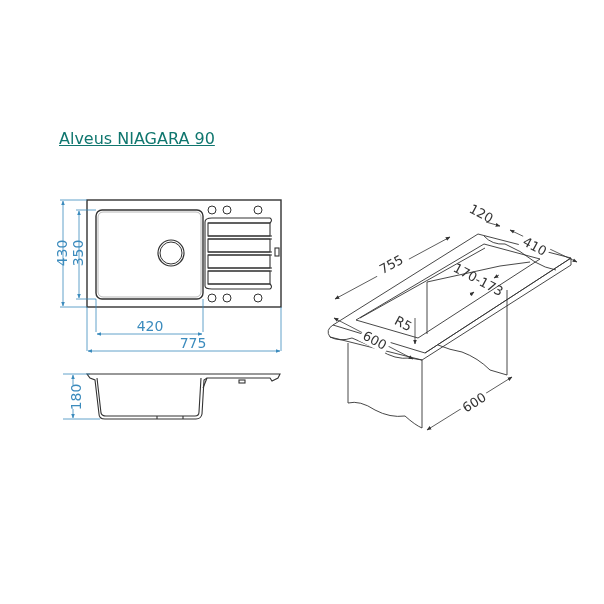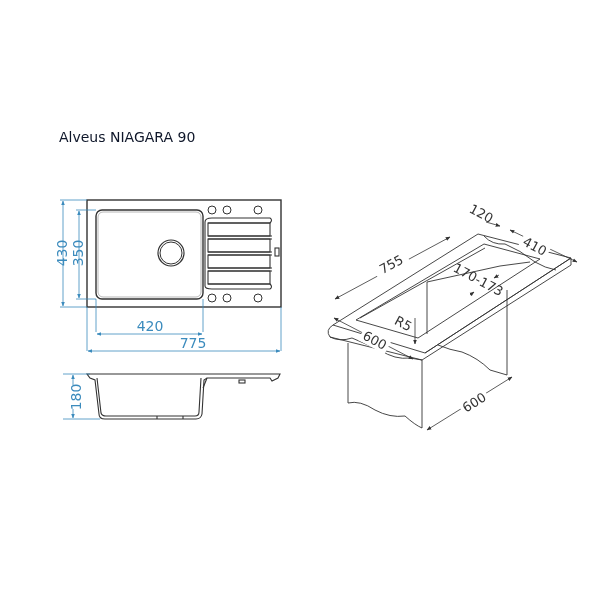--- a/index.html
+++ b/index.html
@@ -1,17 +1,17 @@
 <!DOCTYPE html>
 <html><head>
 <meta charset="utf-8">
 <style>
   html, body { margin: 0; padding: 0; background: #ffffff; }
   body { width: 604px; height: 604px; position: relative; overflow: hidden; font-family: "DejaVu Sans", sans-serif; }
-  .title { position: absolute; left: 59px; top: 129px; font-size: 14px; color: #0f172a; letter-spacing: 0px; }
+  .title { position: absolute; left: 59px; top: 129px; font-size: 16px; color: #0f766e; letter-spacing: 0px; text-decoration: underline; }
   svg { position: absolute; left: 0; top: 0; }
   .dim { fill: #3b8bbd; font-family: "DejaVu Sans", sans-serif; font-size: 14px; }
   .iso-label { fill: #333; font-family: "DejaVu Sans", sans-serif; font-size: 13px; }
 </style>
 </head>
 <body>
 
 <div class="title">Alveus NIAGARA 90</div>
 
 <svg width="604" height="604" viewBox="0 0 604 604">

